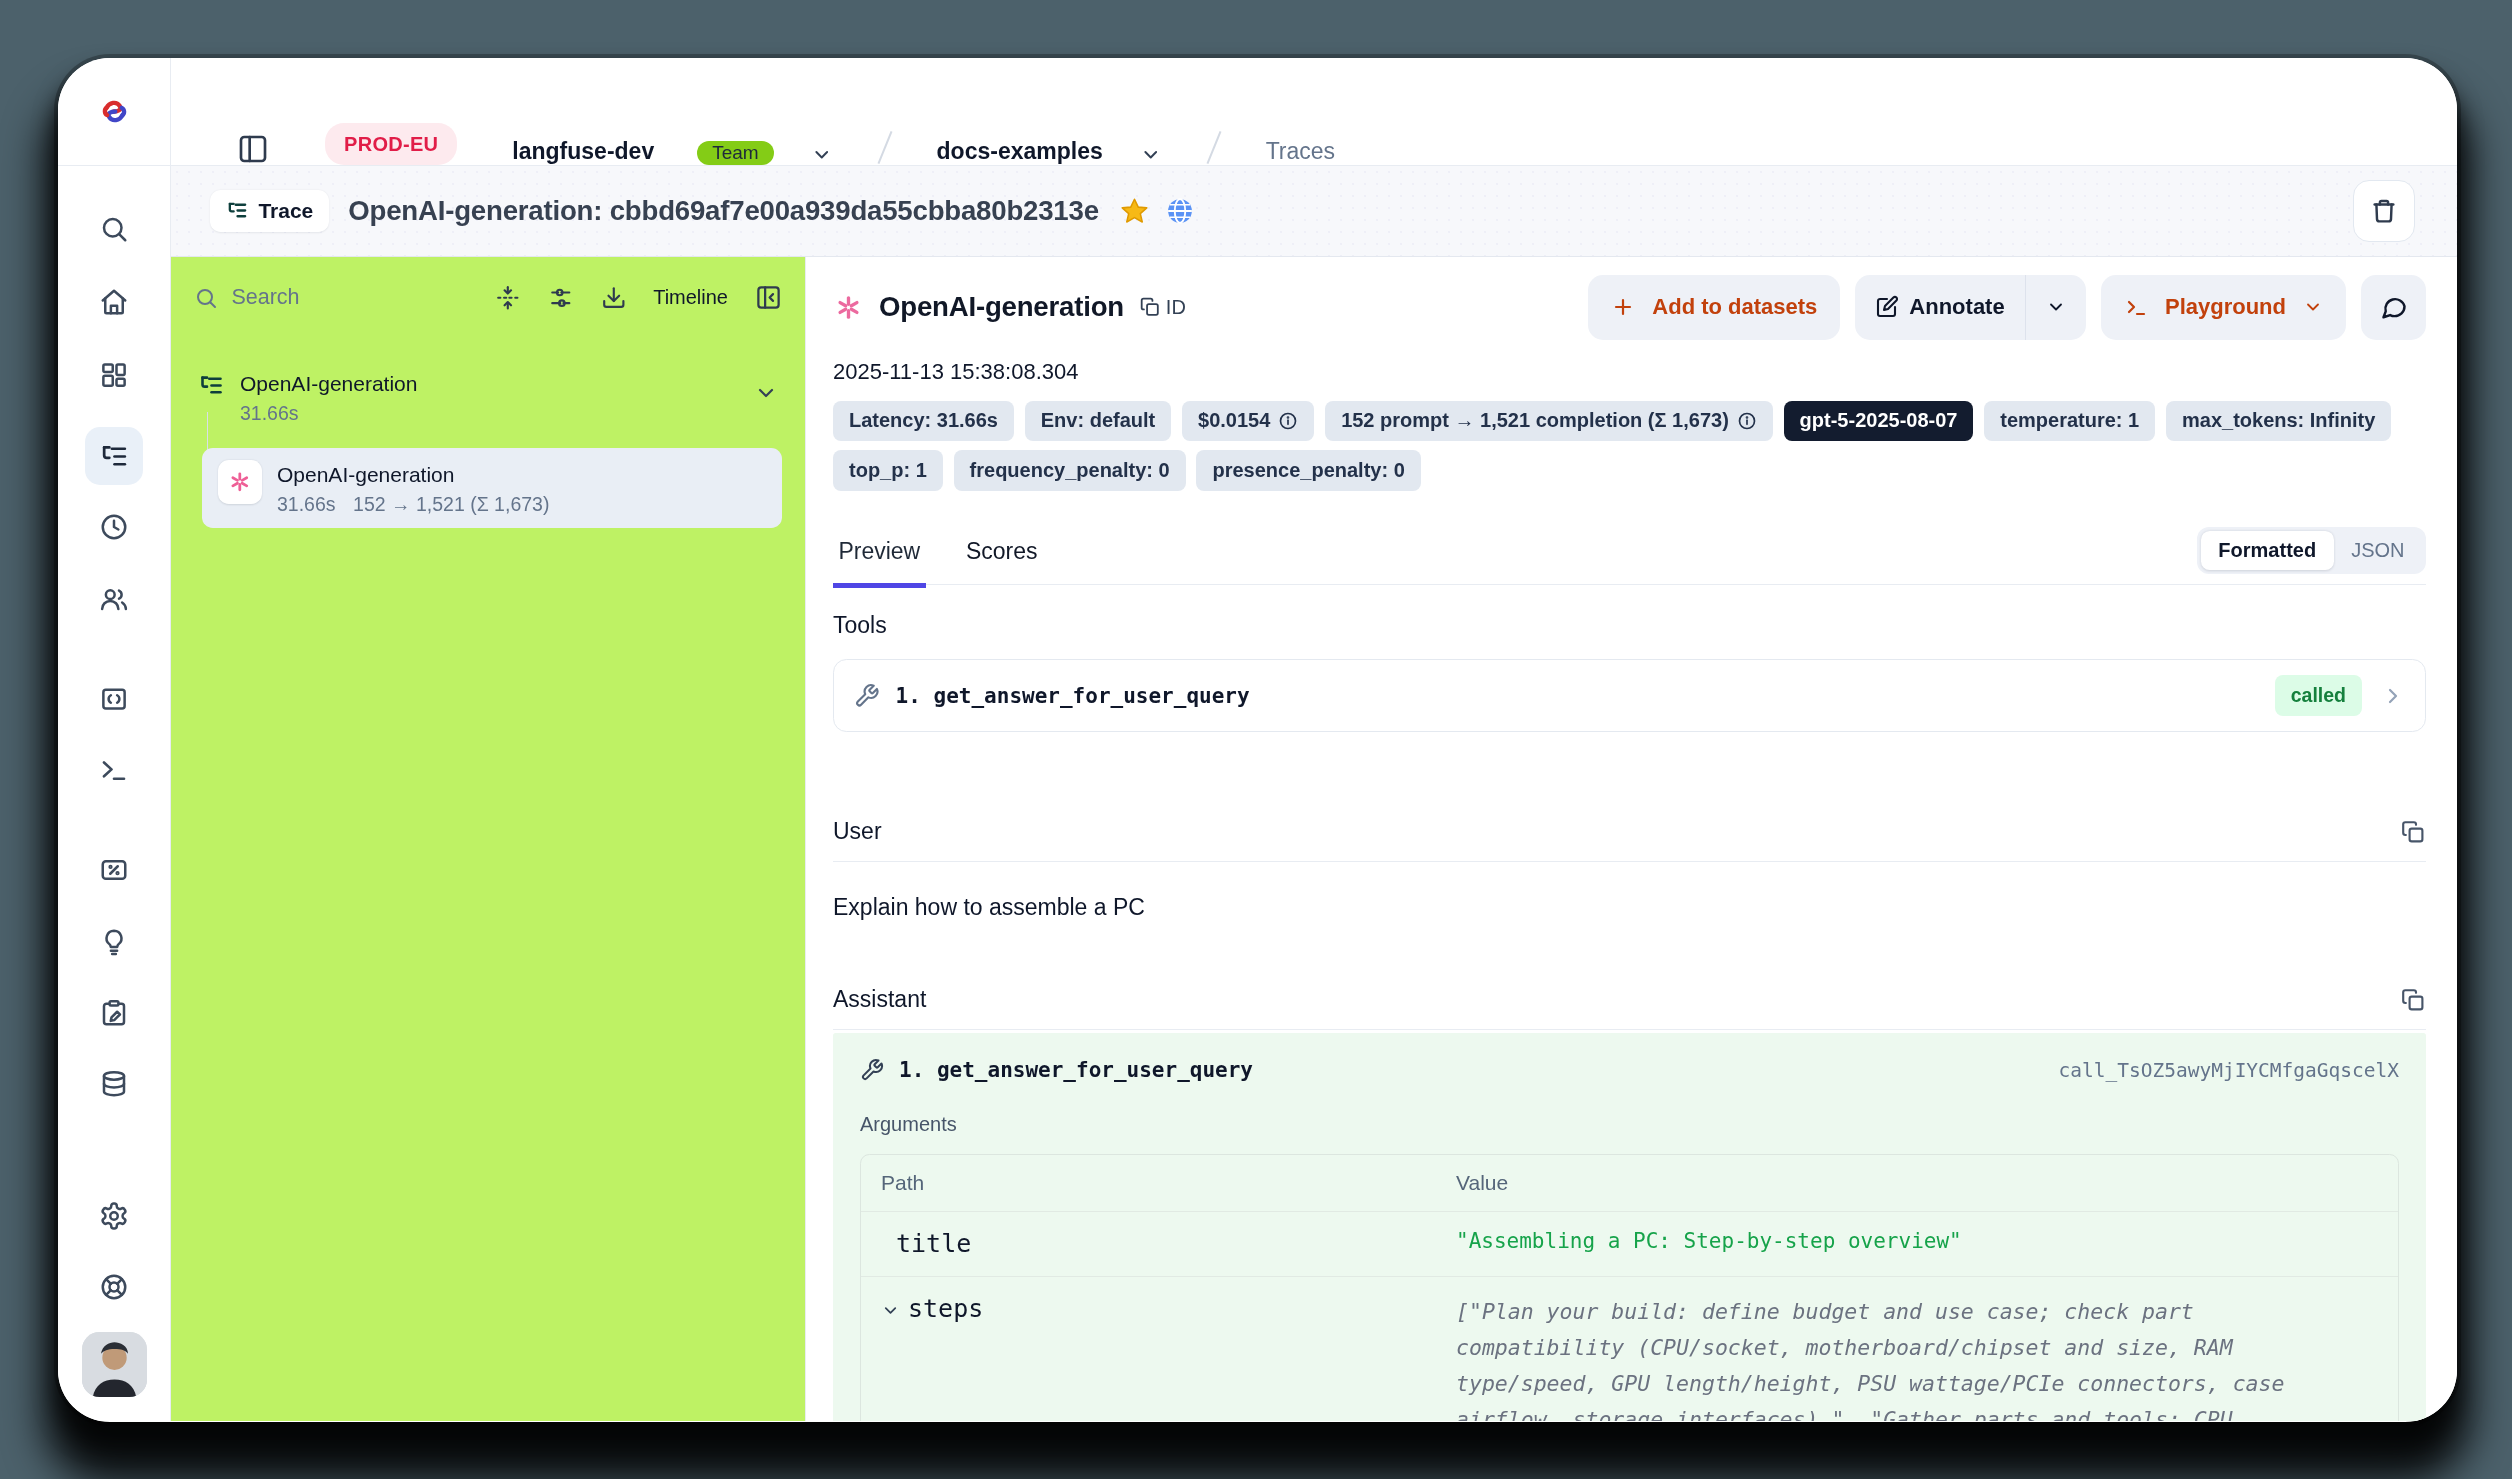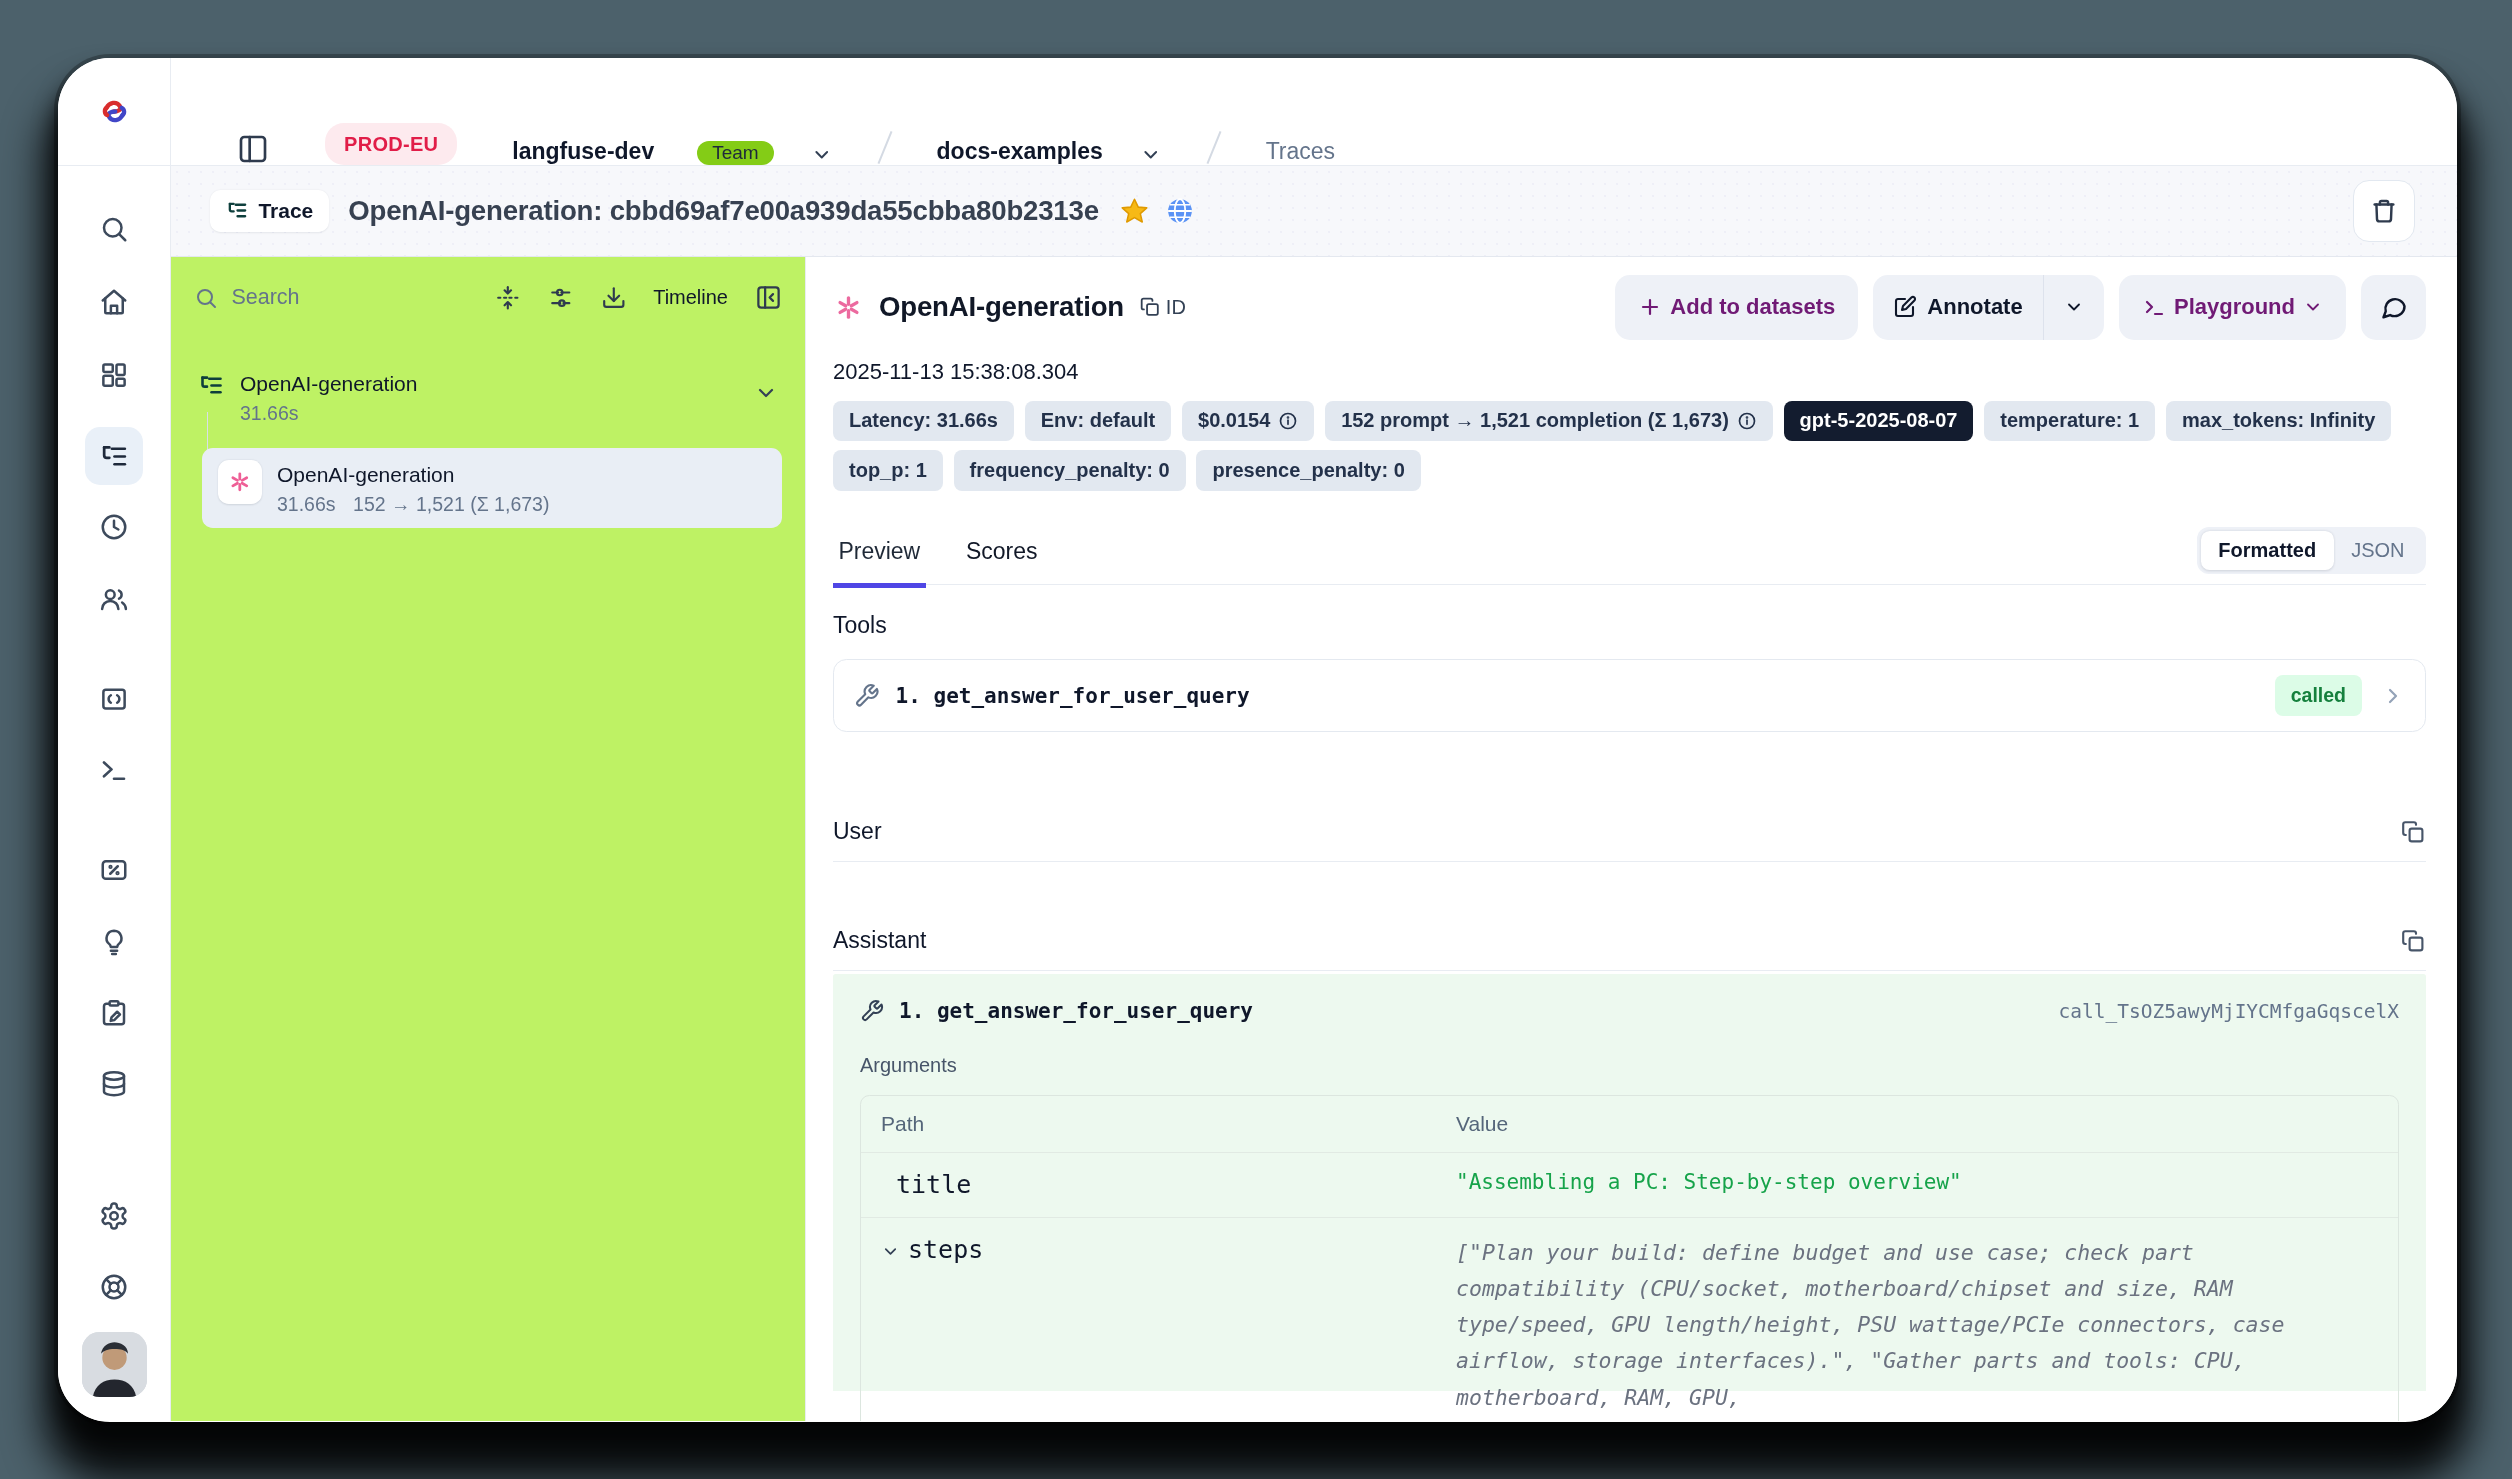--- a/index.html
+++ b/index.html
@@ -71,21 +71,21 @@
   .tree-child .sub { font-size:19.5px; color:#64748b; margin-top:6.7px; display:flex; gap:17.5px; }
 
   
   .main { flex:1; min-width:0; padding:17.5px 31px 0 27px; overflow:hidden; background:#fff; }
   .main-header { display:flex; align-items:center; }
   .gen-flower { color:#ec6a9f; flex:none; }
   .main-title { font-size:27.6px; font-weight:600; color:#111827; margin-left:15px; letter-spacing:-0.2px; }
   .id-chip { display:flex; align-items:center; gap:5.4px; margin-left:15px; color:#334155; cursor:pointer; }
   .id-chip span { font-size:20px; font-weight:500; }
   .hdr-buttons { margin-left:auto; display:flex; align-items:center; gap:15px; }
-  .btn { display:flex; align-items:center; gap:8px; background:#eef1f7; border:none; border-radius:15px; height:65px; padding:0 23px; font-size:22px; font-weight:600; color:#701a75; cursor:pointer; font-family:inherit; }
+  .btn { display:flex; align-items:center; gap:17px; background:#eef1f7; border:none; border-radius:15px; height:65px; padding:0 23px; font-size:22px; font-weight:600; color:#c2410c; cursor:pointer; font-family:inherit; }
   .btn-group { display:flex; align-items:stretch; background:#eef1f7; border-radius:15px; height:65px; overflow:hidden; }
   .btn-group .seg { display:flex; align-items:center; gap:10px; padding:0 20px; font-size:22px; font-weight:600; color:#0f172a; cursor:pointer; }
   .btn-group .sep { width:1.3px; background:#dde2ec; margin:0; }
   .btn-square { width:65px; height:65px; border:none; background:#eef1f7; border-radius:15px; display:flex; align-items:center; justify-content:center; color:#0f172a; cursor:pointer; }
 
   .timestamp { margin-top:19px; font-size:22px; color:#0f172a; }
 
   .badges { margin-top:16px; display:flex; flex-wrap:wrap; gap:9.4px 10.8px; max-width:1600px; }
   .badge { display:flex; align-items:center; gap:8px; background:#e2e8f0; color:#23314a; border-radius:8px; padding:8.7px 16px; font-size:20px; font-weight:600; }
   .badge.dark { background:#131c2f; color:#fff; }
@@ -534,20 +534,21 @@
               <div class="sec-row">
                 <span class="sec-heading">User</span>
                 <button class="copy-btn">
                   <svg width="25.6" height="25.6" viewBox="0 0 24 24" fill="none" stroke="currentColor" stroke-width="2" stroke-linecap="round" stroke-linejoin="round">
                       <rect x="9" y="9" width="12" height="12" rx="2"></rect>
                       <path d="M5.5 15H5a2 2 0 0 1-2-2V5a2 2 0 0 1 2-2h8a2 2 0 0 1 2 2v.5"></path>
                     </svg>
                 </button>
               </div>
               <hr class="sec-divider">
+              <div class="user-content">Explain how to assemble a PC</div>
             </div>
 
             <div class="asst-sec">
               <div class="sec-row">
                 <span class="sec-heading">Assistant</span>
                 <button class="copy-btn">
                   <svg width="25.6" height="25.6" viewBox="0 0 24 24" fill="none" stroke="currentColor" stroke-width="2" stroke-linecap="round" stroke-linejoin="round">
                       <rect x="9" y="9" width="12" height="12" rx="2"></rect>
                       <path d="M5.5 15H5a2 2 0 0 1-2-2V5a2 2 0 0 1 2-2h8a2 2 0 0 1 2 2v.5"></path>
                     </svg>

